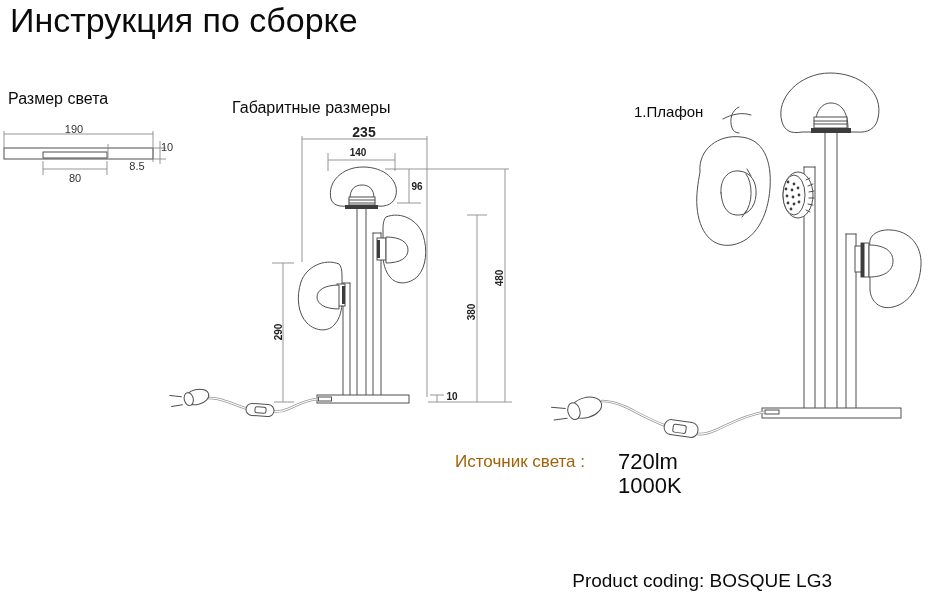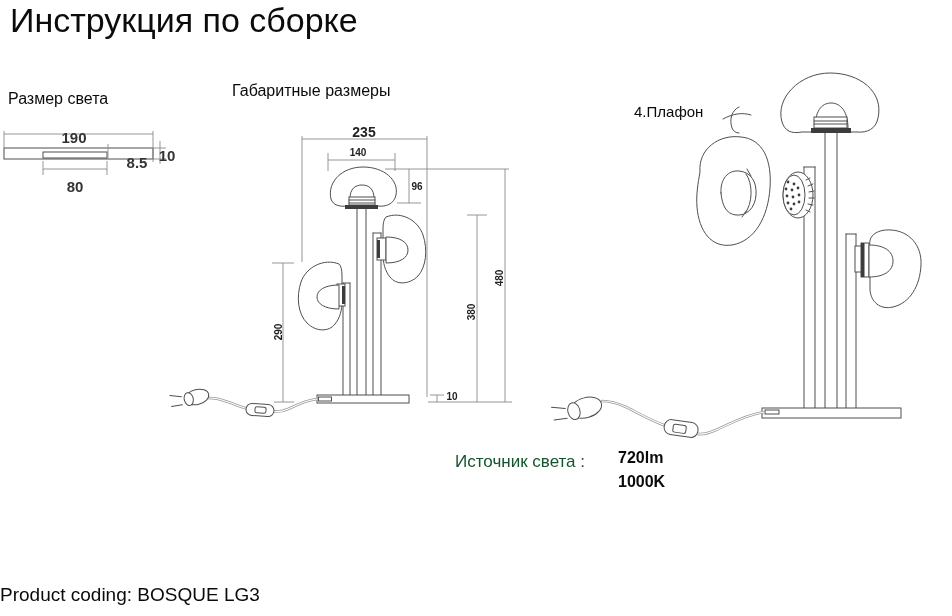--- a/index.html
+++ b/index.html
@@ -6,26 +6,26 @@
   body{
     width:952px;height:616px;position:relative;overflow:hidden;
     background:#ffffff;
     font-family:"Liberation Sans", sans-serif;
     color:#111;
   }
   .abs{position:absolute;white-space:nowrap;}
   .title{font-size:34px;font-weight:400;letter-spacing:0px;color:#0b0b0b;text-align:right;}
   .heading{font-size:16px;font-weight:400;color:#0b0b0b;}
   .dim{font-size:10px;font-weight:700;color:#222;transform:translate(-50%,-50%);}
-  .dim-sm{font-size:15px;font-weight:700;color:#333;transform:translate(-50%,-50%);margin-top:8px;}
+  .dim-sm{font-size:11px;font-weight:400;color:#333;transform:translate(-50%,-50%);}
   .dim.rot{transform:translate(-50%,-50%) rotate(-90deg);}
   .step{font-size:15px;font-weight:400;color:#0b0b0b;}
-  .ls-label{font-size:17px;font-weight:400;color:#14532d;}
-  .ls-val{font-size:16px;font-weight:700;color:#0b0b0b;}
-  .footer{left:0;top:584px;width:832px;text-align:left;font-size:19px;color:#0b0b0b;}
+  .ls-label{font-size:17px;font-weight:400;color:#a16207;}
+  .ls-val{font-size:22px;font-weight:400;color:#0b0b0b;}
+  .footer{left:0;top:570px;width:832px;text-align:right;font-size:19px;color:#0b0b0b;}
   svg{position:absolute;left:0;top:0;}
   .ln{stroke:#4f4f4f;stroke-width:1;fill:none;stroke-linecap:round;}
   .lnf{stroke:#4f4f4f;stroke-width:1;fill:#ffffff;}
   .dk{fill:#3c3c3c;stroke:none;}
   .dimln{stroke:#8a8a8a;stroke-width:0.9;fill:none;}
   .cord-o{stroke:#9a9a9a;stroke-width:2.6;fill:none;stroke-linecap:round;}
   .cord-i{stroke:#ffffff;stroke-width:1.2;fill:none;stroke-linecap:round;}
 </style>
 </head>
 <body>
@@ -185,34 +185,34 @@
         <ellipse cx="573.5" cy="408" rx="6" ry="8.5" class="lnf"></ellipse>
         <path class="ln" d="M566,403 L553,398 M565,413 L552,411"></path>
       </g>
     </g>
   </g>
 </svg>
 
 <div class="abs title" style="left:10px;top:1px;">Инструкция по сборке</div>
 
 <div class="abs heading" style="left:8px;top:90px;">Размер света</div>
-<div class="abs heading" style="left:232px;top:82px;">Габаритные размеры</div>
+<div class="abs heading" style="left:232px;top:99px;">Габаритные размеры</div>
 
 <span class="abs dim-sm" style="left:74px;top:129px;">190</span>
-<span class="abs dim-sm" style="left:121px;top:154px;padding-left:32px;">8.5</span>
+<span class="abs dim-sm" style="left:121px;top:166px;padding-left:32px;">8.5</span>
 <span class="abs dim-sm" style="left:167px;top:147px;">10</span>
 <span class="abs dim-sm" style="left:75px;top:178px;text-align:right;">80</span>
 
 <span class="abs dim" style="left:364px;top:132px;font-size:14px;">235</span>
 <span class="abs dim" style="left:358px;top:152px;">140</span>
 <span class="abs dim" style="left:417px;top:186px;">96</span>
 <span class="abs dim rot" style="left:499px;top:278px;">480</span>
 <span class="abs dim rot" style="left:471px;top:312px;">380</span>
 <span class="abs dim rot" style="left:278px;top:332px;">290</span>
 <span class="abs dim" style="left:452px;top:396px;">10</span>
 
-<div class="abs step" style="left:634px;top:103px;">4.Плафон</div>
+<div class="abs step" style="left:634px;top:103px;">1.Плафон</div>
 
 <div class="abs ls-label" style="left:455px;top:452px;">Источник света :</div>
 <div class="abs ls-val" style="left:618px;top:449px;">720lm</div>
 <div class="abs ls-val" style="left:618px;top:473px;">1000K</div>
 
 <div class="abs footer">Product coding: BOSQUE LG3</div>
 
 </body></html>

